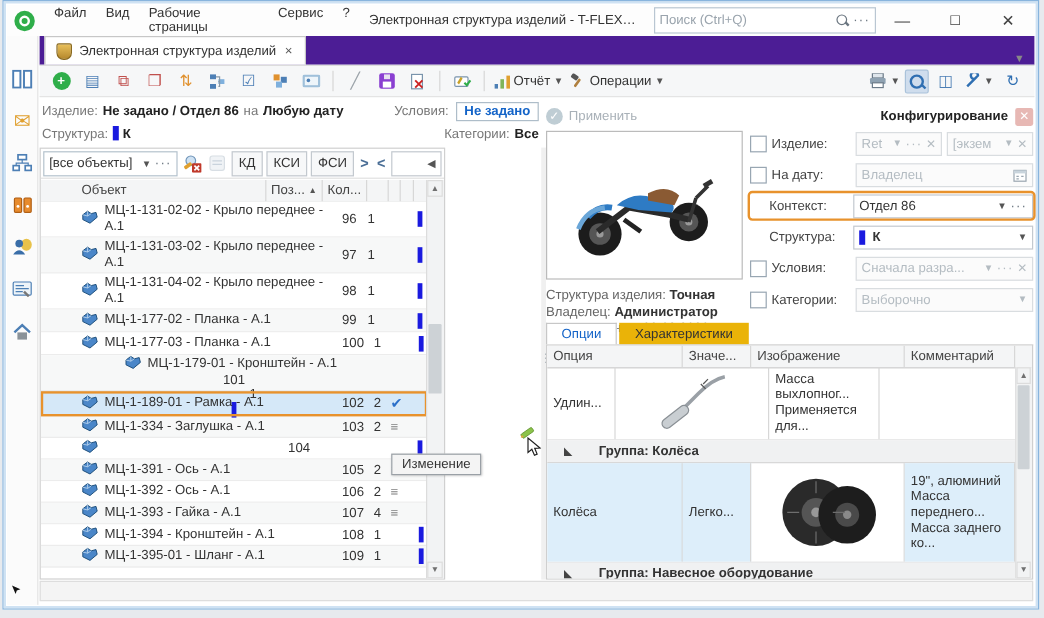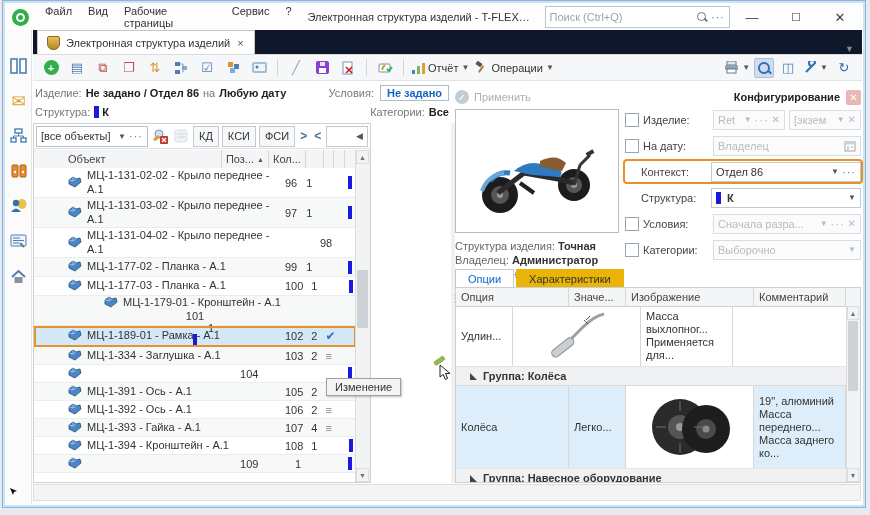--- a/index.html
+++ b/index.html
@@ -24,21 +24,21 @@
   .mag::after{content:"";position:absolute;left:7px;top:7px;width:4px;height:1.5px;background:#6b7680;transform:rotate(45deg)}
   .dots{color:#6b7680;letter-spacing:1px}
   .winbtns{margin-left:auto;display:flex;align-items:center;gap:0}
   .winbtn{width:44px;text-align:center;color:#444;font-size:13px;padding:3px 0;cursor:default}
   
   .sidebar{position:absolute;left:3px;top:29px;width:26px;height:474px;background:#fbfbfb;
            border-right:1px solid #e3e3e3;display:flex;flex-direction:column;align-items:center;padding-top:26px;gap:15px;box-sizing:border-box}
   .side-icon{width:20px;height:20px;display:flex;align-items:center;justify-content:center}
   .corner-cursor{position:absolute;left:6px;bottom:10px}
   
-  .tabrow{position:absolute;left:30px;top:29px;width:829px;height:24px;background:#0f172a;display:flex;align-items:flex-end}
+  .tabrow{position:absolute;left:30px;top:29px;width:829px;height:24px;background:#4c1d95;display:flex;align-items:flex-end}
   .tab{height:23px;display:flex;align-items:center;gap:6px;padding:0 9px;background:#fff;
        border:1px solid #c7c7c7;border-bottom:none;margin-left:4px}
   .tab-label{color:#333}
   .tab-close{color:#555;font-size:11px;padding:0 1px}
   .shield{width:13px;height:14px;background:linear-gradient(#e9c05a,#b5882d);border:1px solid #8a6a20;
           border-radius:2px 2px 6px 6px;box-sizing:border-box}
   .tab-dd{margin-left:auto;color:#888;padding-right:8px;font-size:9px}
   
   .toolbar{position:absolute;left:30px;top:53px;width:829px;height:27px;background:#f6f7f8;
            border-top:1px solid #dcdcdc;border-bottom:1px solid #e4e4e4;display:flex;align-items:center;padding:0 6px;box-sizing:border-box;gap:2px}
@@ -124,21 +124,21 @@
   .otab{padding:3px 12px;border:1px solid #c7c7c7;border-bottom:none;background:#eab308;margin-right:2px;position:relative;top:1px}
   .otab.on{color:#1464c8;background:#fff}
   .otab.off{border-color:transparent;color:#333}
   .opt-table{position:absolute;left:0;top:178px;width:406px;height:196px;border:1px solid #cfcfcf;box-sizing:border-box;background:#fff;overflow:hidden}
   .ohead{display:flex;height:18px;background:#f4f5f6;border-bottom:1px solid #cfcfcf;color:#444}
   .oc{border-right:1px solid #d7d7d7;padding:0 5px;display:flex;align-items:center;box-sizing:border-box}
   .o1{width:113px}.o2{width:57px}.o3{width:128px;}.o4{width:92px}
   .obody{position:absolute;left:0;top:18px;right:13px;bottom:0}
   .orow{display:flex;border-bottom:1px solid #e4e4e4}
   .orow .oc{align-items:center}
-  .ogroup{display:flex;align-items:center;gap:6px;background:#f0f1f2;border-bottom:1px solid #d8d8d8;
+  .ogroup{display:flex;align-items:center;gap:22px;background:#f0f1f2;border-bottom:1px solid #d8d8d8;
           padding:3px 6px 3px 14px;font-weight:700;color:#333}
   .gtri{width:0;height:0;border-left:7px solid #444;border-top:7px solid transparent}
   .cmt{line-height:13px}
   .cellhl{background:#ddeefa}
   .ovscroll{position:absolute;right:0;top:18px;bottom:0;width:13px;background:#f2f3f4;border-left:1px solid #dcdcdc}
   
   .vsplit{position:absolute;left:448px;top:122px;width:4px;height:360px;background:#f0f0f0}
   .vsplit::after{content:"⋮";color:#97a1a9;position:absolute;top:170px;left:-1px;font-size:10px}
   
   .ico-blue{color:#4d7fb5}.ico-orange{color:#e0912f}.ico-red{color:#c0504d}
@@ -446,21 +446,21 @@
             </span>
             <span class="gc c-poz">97</span>
             <span class="gc c-kol">1</span>
             <span class="gc c-st"></span>
             <span class="gc c-n"></span>
             <span class="gc c-n"></span>
             <span class="gc c-bar">
               <span class="bluebar"></span>
             </span>
           </div>
-          <div class="grow" style="height: 30px; gap: 35px;">
+          <div class="grow" style="height: 30px;">
             <span class="gc c-obj">
               <span><svg width="14" height="12" viewBox="0 0 14 12">
                   <path d="M1 4 l4 -3 3 2 4 -1 1 4 -6 5 -6 -3 z" fill="#4a86c8" stroke="#1d4e7a" stroke-width=".8"></path>
                   <path d="M5 1 l0 4 -4 -1 M8 3 l-3 2" stroke="#bcd6ee" stroke-width=".7" fill="none"></path>
                 </svg></span>
               <span class="nm">МЦ-1-131-04-02 - Крыло переднее - А.1</span>
             </span>
             <span class="gc c-poz">98</span>
             <span class="gc c-kol">1</span>
             <span class="gc c-st"></span>
@@ -648,20 +648,21 @@
             <span class="gc c-bar">
               <span class="bluebar"></span>
             </span>
           </div>
           <div class="grow alt" style="height: 18px;">
             <span class="gc c-obj">
               <span><svg width="14" height="12" viewBox="0 0 14 12">
                   <path d="M1 4 l4 -3 3 2 4 -1 1 4 -6 5 -6 -3 z" fill="#4a86c8" stroke="#1d4e7a" stroke-width=".8"></path>
                   <path d="M5 1 l0 4 -4 -1 M8 3 l-3 2" stroke="#bcd6ee" stroke-width=".7" fill="none"></path>
                 </svg></span>
+              <span class="nm">МЦ-1-395-01 - Шланг - А.1</span>
             </span>
             <span class="gc c-poz">109</span>
             <span class="gc c-kol">1</span>
             <span class="gc c-st"></span>
             <span class="gc c-n"></span>
             <span class="gc c-n"></span>
             <span class="gc c-bar">
               <span class="bluebar"></span>
             </span>
           </div>

